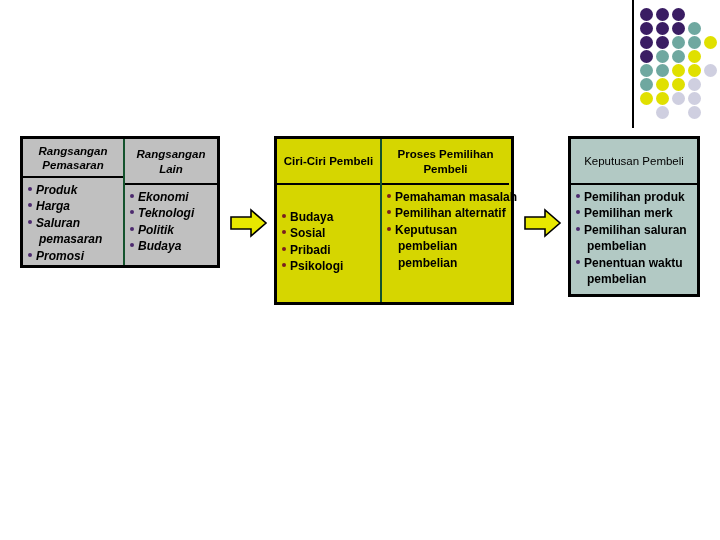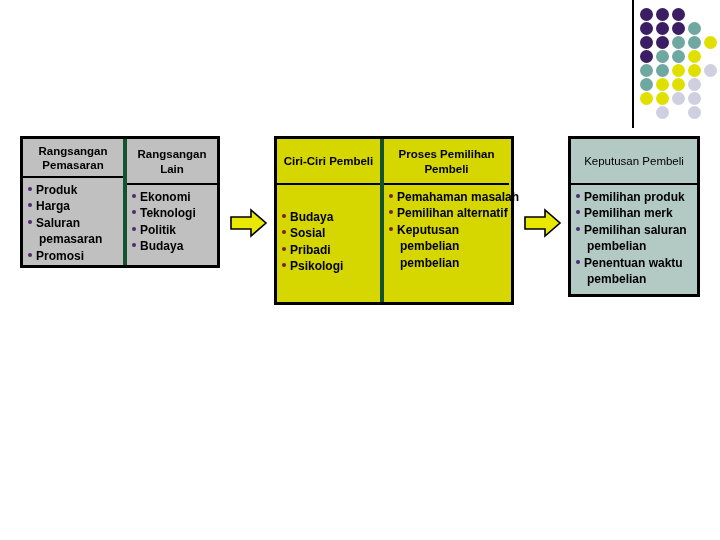--- a/index.html
+++ b/index.html
@@ -17,38 +17,38 @@
   }
 
   
   .deco{position:absolute;left:626px;top:0px;width:94px;height:132px;}
   .deco-rule{position:absolute;left:6px;top:0px;width:2px;height:128px;background:#000000;}
   .dot{position:absolute;width:13px;height:13px;border-radius:50%;}
 
   
   .box{position:absolute;box-sizing:border-box;border:3px solid #000000;display:flex;}
   .col{box-sizing:border-box;display:flex;flex-direction:column;}
-  .col + .col{border-left:4px solid #14532d;}
+  .col + .col{border-left:2px solid #14532d;}
   .hdr{
     box-sizing:border-box;border-bottom:2px solid #000000;
     display:flex;align-items:center;justify-content:center;text-align:center;
     font-size:11.5px;font-weight:bold;line-height:1.22;padding:5px 3px 4px;
     color:#000000;
   }
   .body{box-sizing:border-box;padding:5px 4px 4px 5px;}
   ul{list-style:none;margin:0;padding:0;}
   li{
     font-size:12px;font-weight:bold;line-height:1.33;color:#000000;
     position:relative;padding-left:8px;margin:0 0 .5px 0;white-space:nowrap;
   }
   li.cont{padding-left:11px;}
   li .bul{position:absolute;left:0;top:4px;width:4px;height:4px;border-radius:50%;}
 
   
-  #box-stimuli{left:20px;top:136px;width:200px;height:132px;background:#c0c0c0;}
+  #box-stimuli{left:20px;top:136px;width:200px;height:132px;background:#c0c0c0;font-style:italic;}
   #box-stimuli .c1{width:100px;}
   #box-stimuli .c2{width:94px;}
   #box-stimuli .hdr{height:46px;}
   #box-stimuli li .bul{background:#4c2a6e;}
 
   
   #box-buyer{left:274px;top:136px;width:240px;height:169px;background:#d6d600;}
   #box-buyer .c1{width:103px;gap:20px;}
   #box-buyer .c2{width:129px;}
   #box-buyer .hdr{height:46px;}

